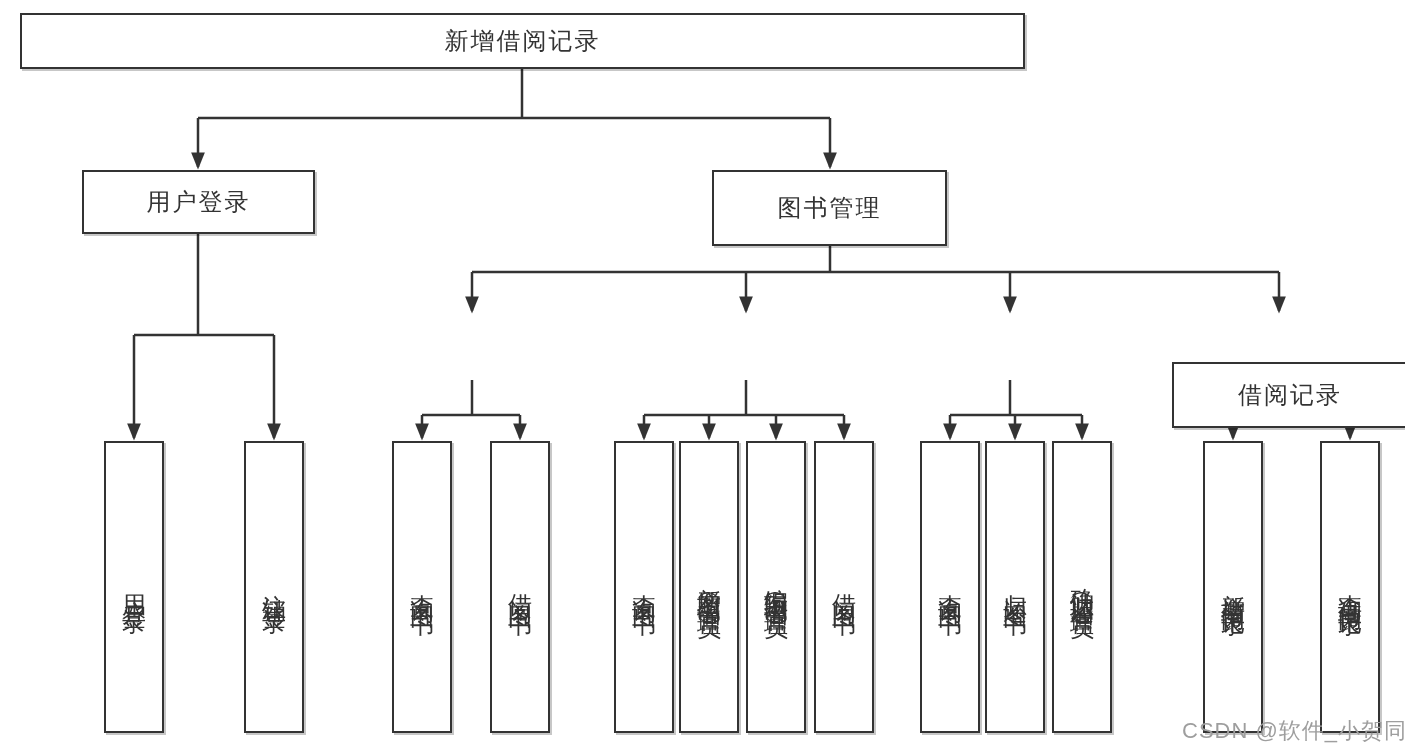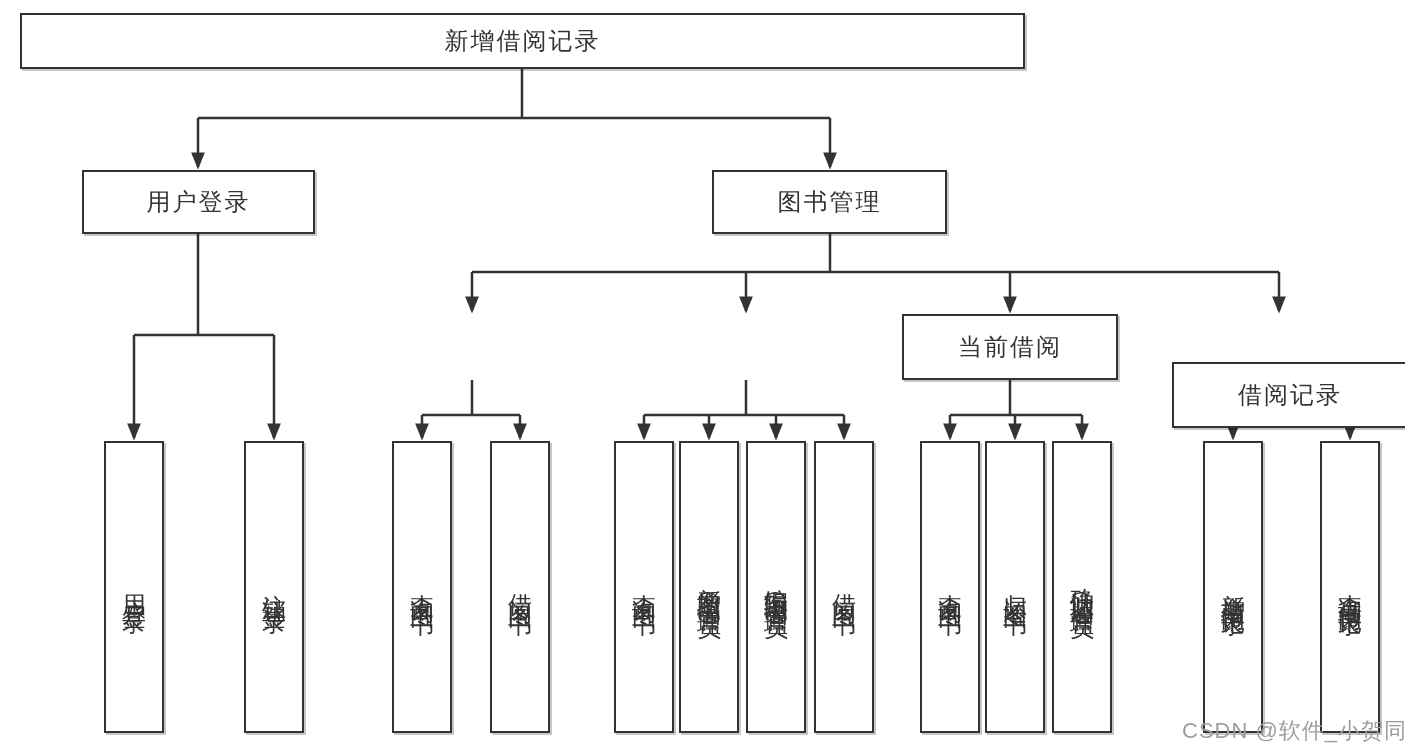--- a/index.html
+++ b/index.html
@@ -107,23 +107,22 @@
       <path d="M1279,380 V415"></path>
       <path d="M1233,415 H1350"></path>
       <path d="M1233,415 V438" marker-end="url(#arw)"></path>
       <path d="M1350,415 V438" marker-end="url(#arw)"></path>
     </g>
   </svg>
 
   <div class="node hlabel" style="left:20px;top:13px;width:1005px;height:56px;">新增借阅记录</div>
 
   <div class="node hlabel" style="left:82px;top:170px;width:233px;height:64px;">用户登录</div>
-  <div class="node hlabel" style="left:712px;top:170px;width:235px;height:64px;">图书管理</div>
+  <div class="node hlabel" style="left:712px;top:170px;width:235px;height:76px;">图书管理</div>
 
-  <div class="node hlabel" style="left:902px;top:314px;width:216px;height:66px;">当前借阅</div>
   <div class="node hlabel" style="left:1172px;top:314px;width:236px;height:66px;margin-top:48px;">借阅记录</div>
 
   <div class="node vbox" style="left:104px;">
     <span class="vtext">用户登录</span>
   </div>
   <div class="node vbox" style="left:244px;">
     <span class="vtext">注销登录</span>
   </div>
 
   <div class="node vbox" style="left:392px;">

